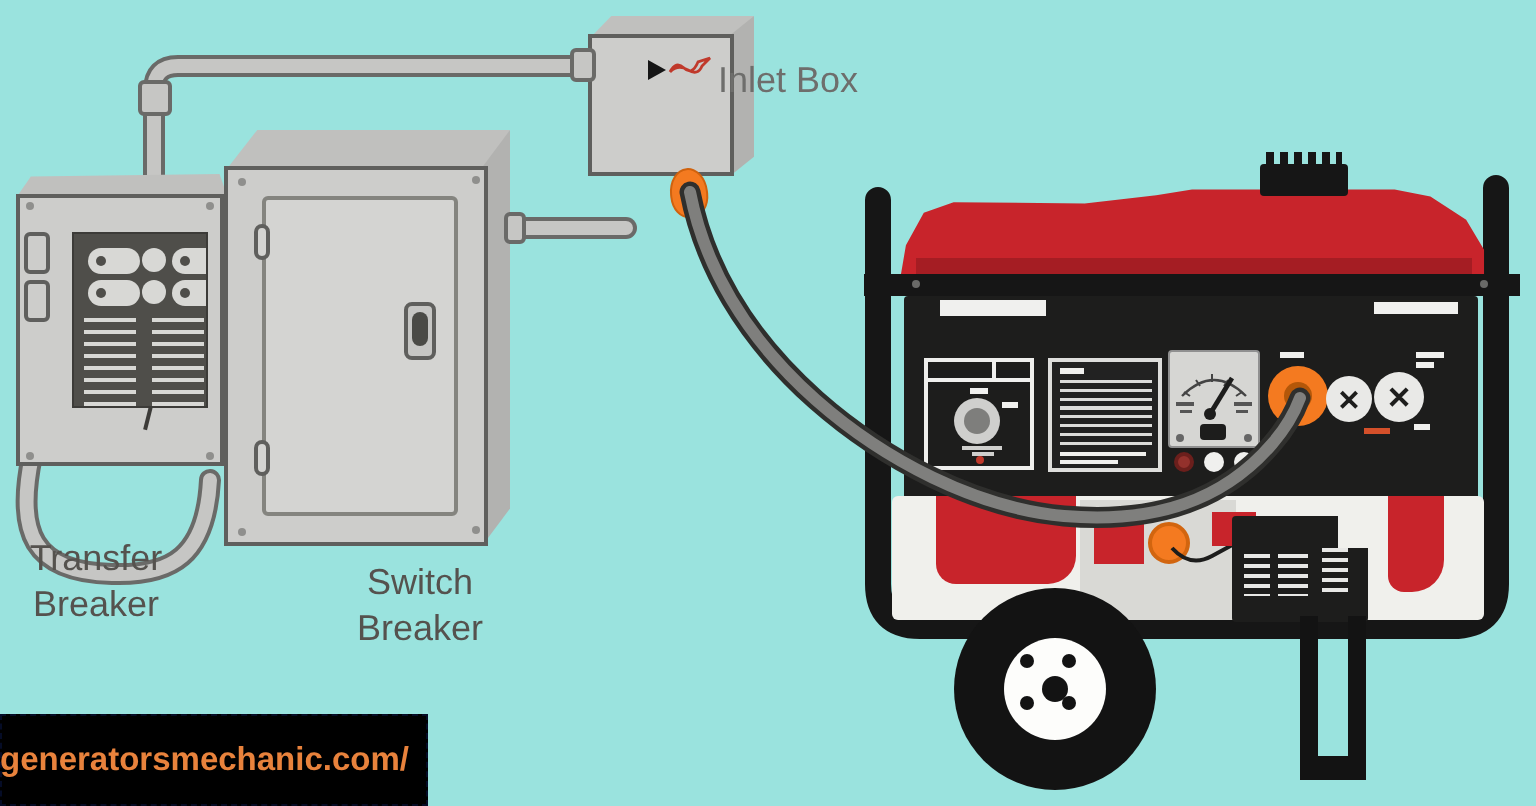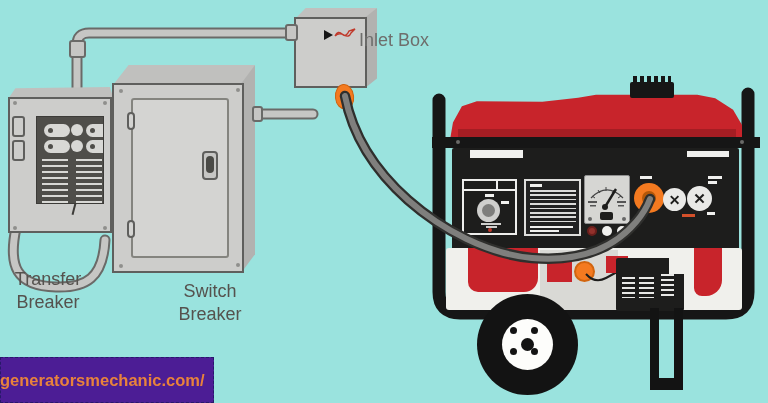--- a/index.html
+++ b/index.html
@@ -31,21 +31,21 @@
 
   
   .gen-red { background:#c8242b; }
   .gen-black { background:#1d1d1c; }
   .wdash { position:absolute; background:#f0f0ee; }
   .gen-title { color:#f2f2f0; font-size:26px; font-weight:bold; letter-spacing:0.5px; line-height:26px; }
   .outlet-x { display:flex; align-items:center; justify-content:center;
               border-radius:50%; background:#e9e9e7; color:#1d1d1c; font-weight:bold; }
 
   
-  #banner { background:#4c1d95; display:flex; align-items:center;
+  #banner { background:#000000; display:flex; align-items:center;
             border:1px dashed rgba(10,22,70,.55); }
   #banner span { color:#e8823c; font-weight:bold; font-size:16.5px; white-space:nowrap; margin-left:-1px; }
 </style>
 </head>
 <body>
 
 <div id="stage">
 
   <svg class="abs" style="left:0;top:0" width="768" height="403" viewBox="0 0 768 403">
 

